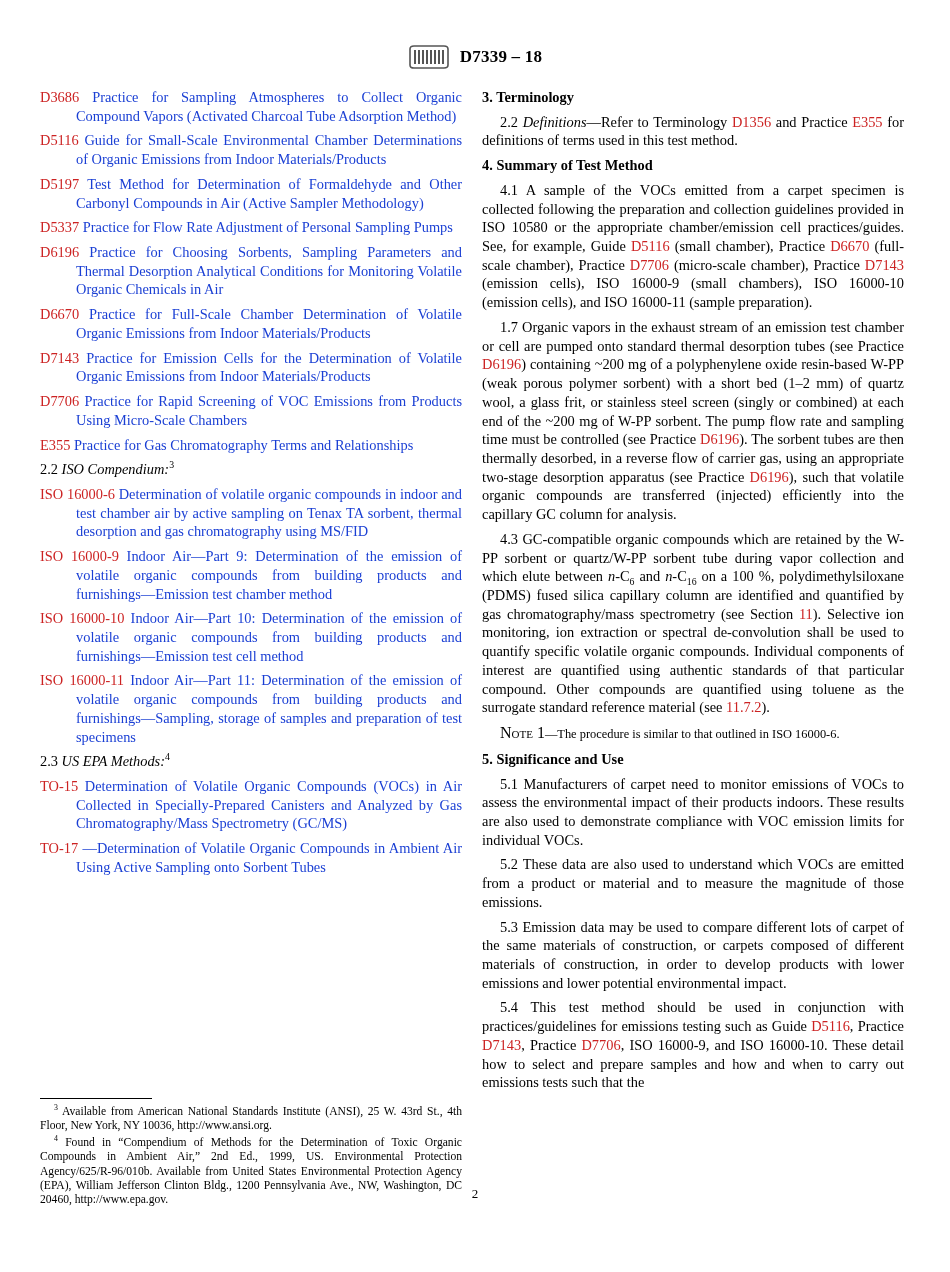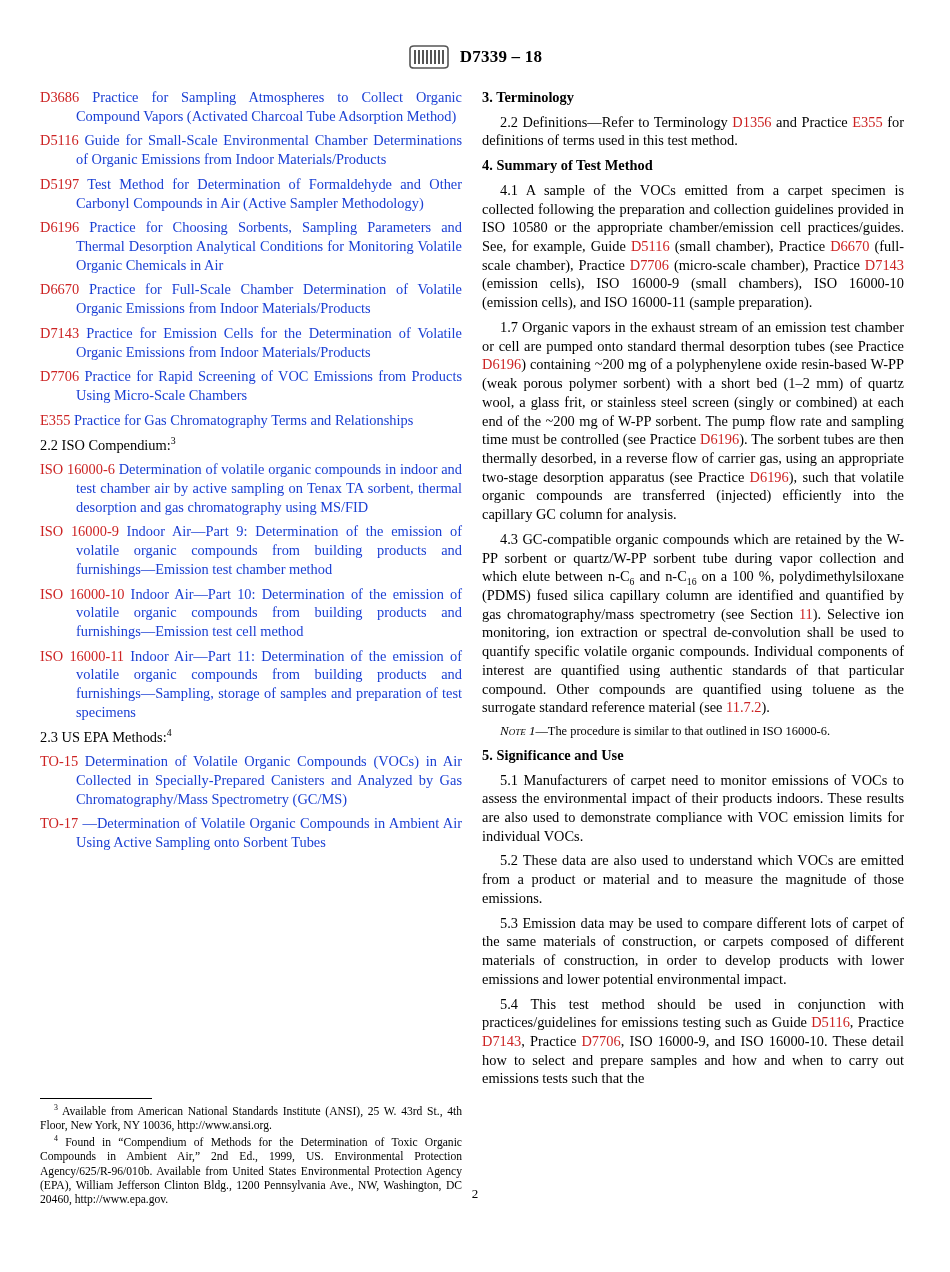--- a/index.html
+++ b/index.html
@@ -82,34 +82,33 @@
   }
   .sec-head {
     font-weight: bold;
     margin: 10px 0 6px 0;
     text-align: left;
   }
   .sub-head {
     margin: 10px 0 2px 0;
     text-align: left;
   }
-  .italic { }
+  .italic { font-style: italic; }
   .indent {
     text-indent: 18px;
   }
   .note {
     font-size: 12.4px;
     margin: 6px 0 6px 0;
     text-align: justify;
     text-indent: 18px;
   }
   .note .note-label {
     font-variant: small-caps;
-    font-size: 13px;
-    font-style: italic;
+    font-size: 16px;
   }
   sup {
     font-size: 0.68em;
     vertical-align: super;
     line-height: 0;
   }
   sub {
     font-size: 0.68em;
     vertical-align: sub;
     line-height: 0;
@@ -178,20 +177,24 @@
       </p>
       <p class="ref">
         <span class="lk">D5116</span>
         <span class="blue">Guide for Small-Scale Environmental Chamber Determinations of Organic Emissions from Indoor Materials/Products</span>
       </p>
       <p class="ref">
         <span class="lk">D5197</span>
         <span class="blue">Test Method for Determination of Formaldehyde and Other Carbonyl Compounds in Air (Active Sampler Methodology)</span>
       </p>
       <p class="ref">
+        <span class="lk">D5337</span>
+        <span class="blue">Practice for Flow Rate Adjustment of Personal Sampling Pumps</span>
+      </p>
+      <p class="ref">
         <span class="lk">D6196</span>
         <span class="blue">Practice for Choosing Sorbents, Sampling Parameters and Thermal Desorption Analytical Conditions for Monitoring Volatile Organic Chemicals in Air</span>
       </p>
       <p class="ref">
         <span class="lk">D6670</span>
         <span class="blue">Practice for Full-Scale Chamber Determination of Volatile Organic Emissions from Indoor Materials/Products</span>
       </p>
       <p class="ref">
         <span class="lk">D7143</span>
         <span class="blue">Practice for Emission Cells for the Determination of Volatile Organic Emissions from Indoor Materials/Products</span>

